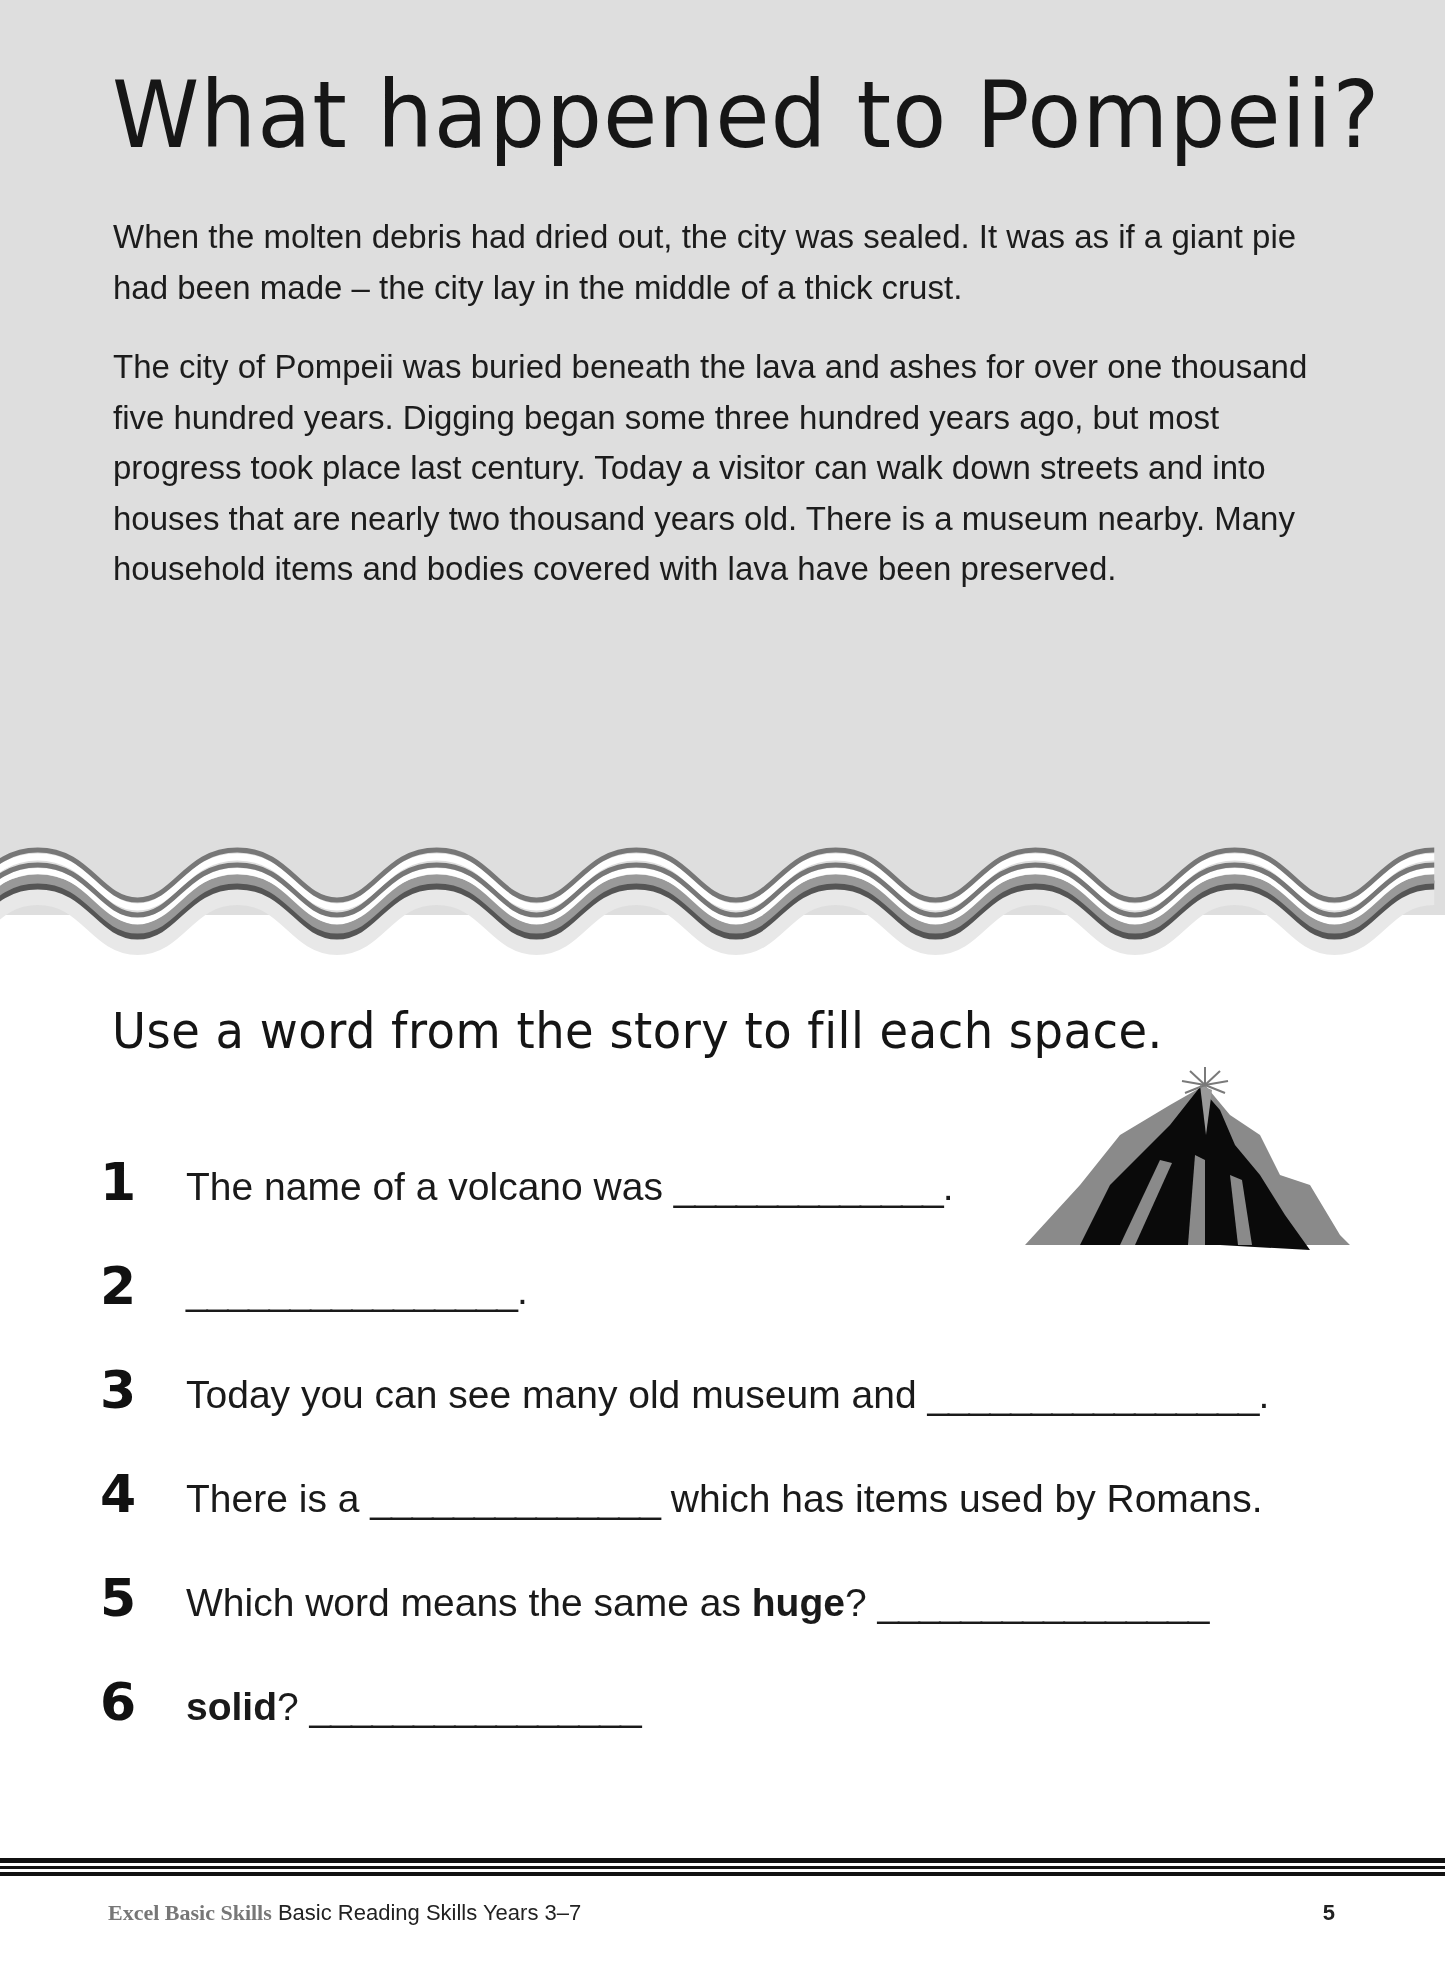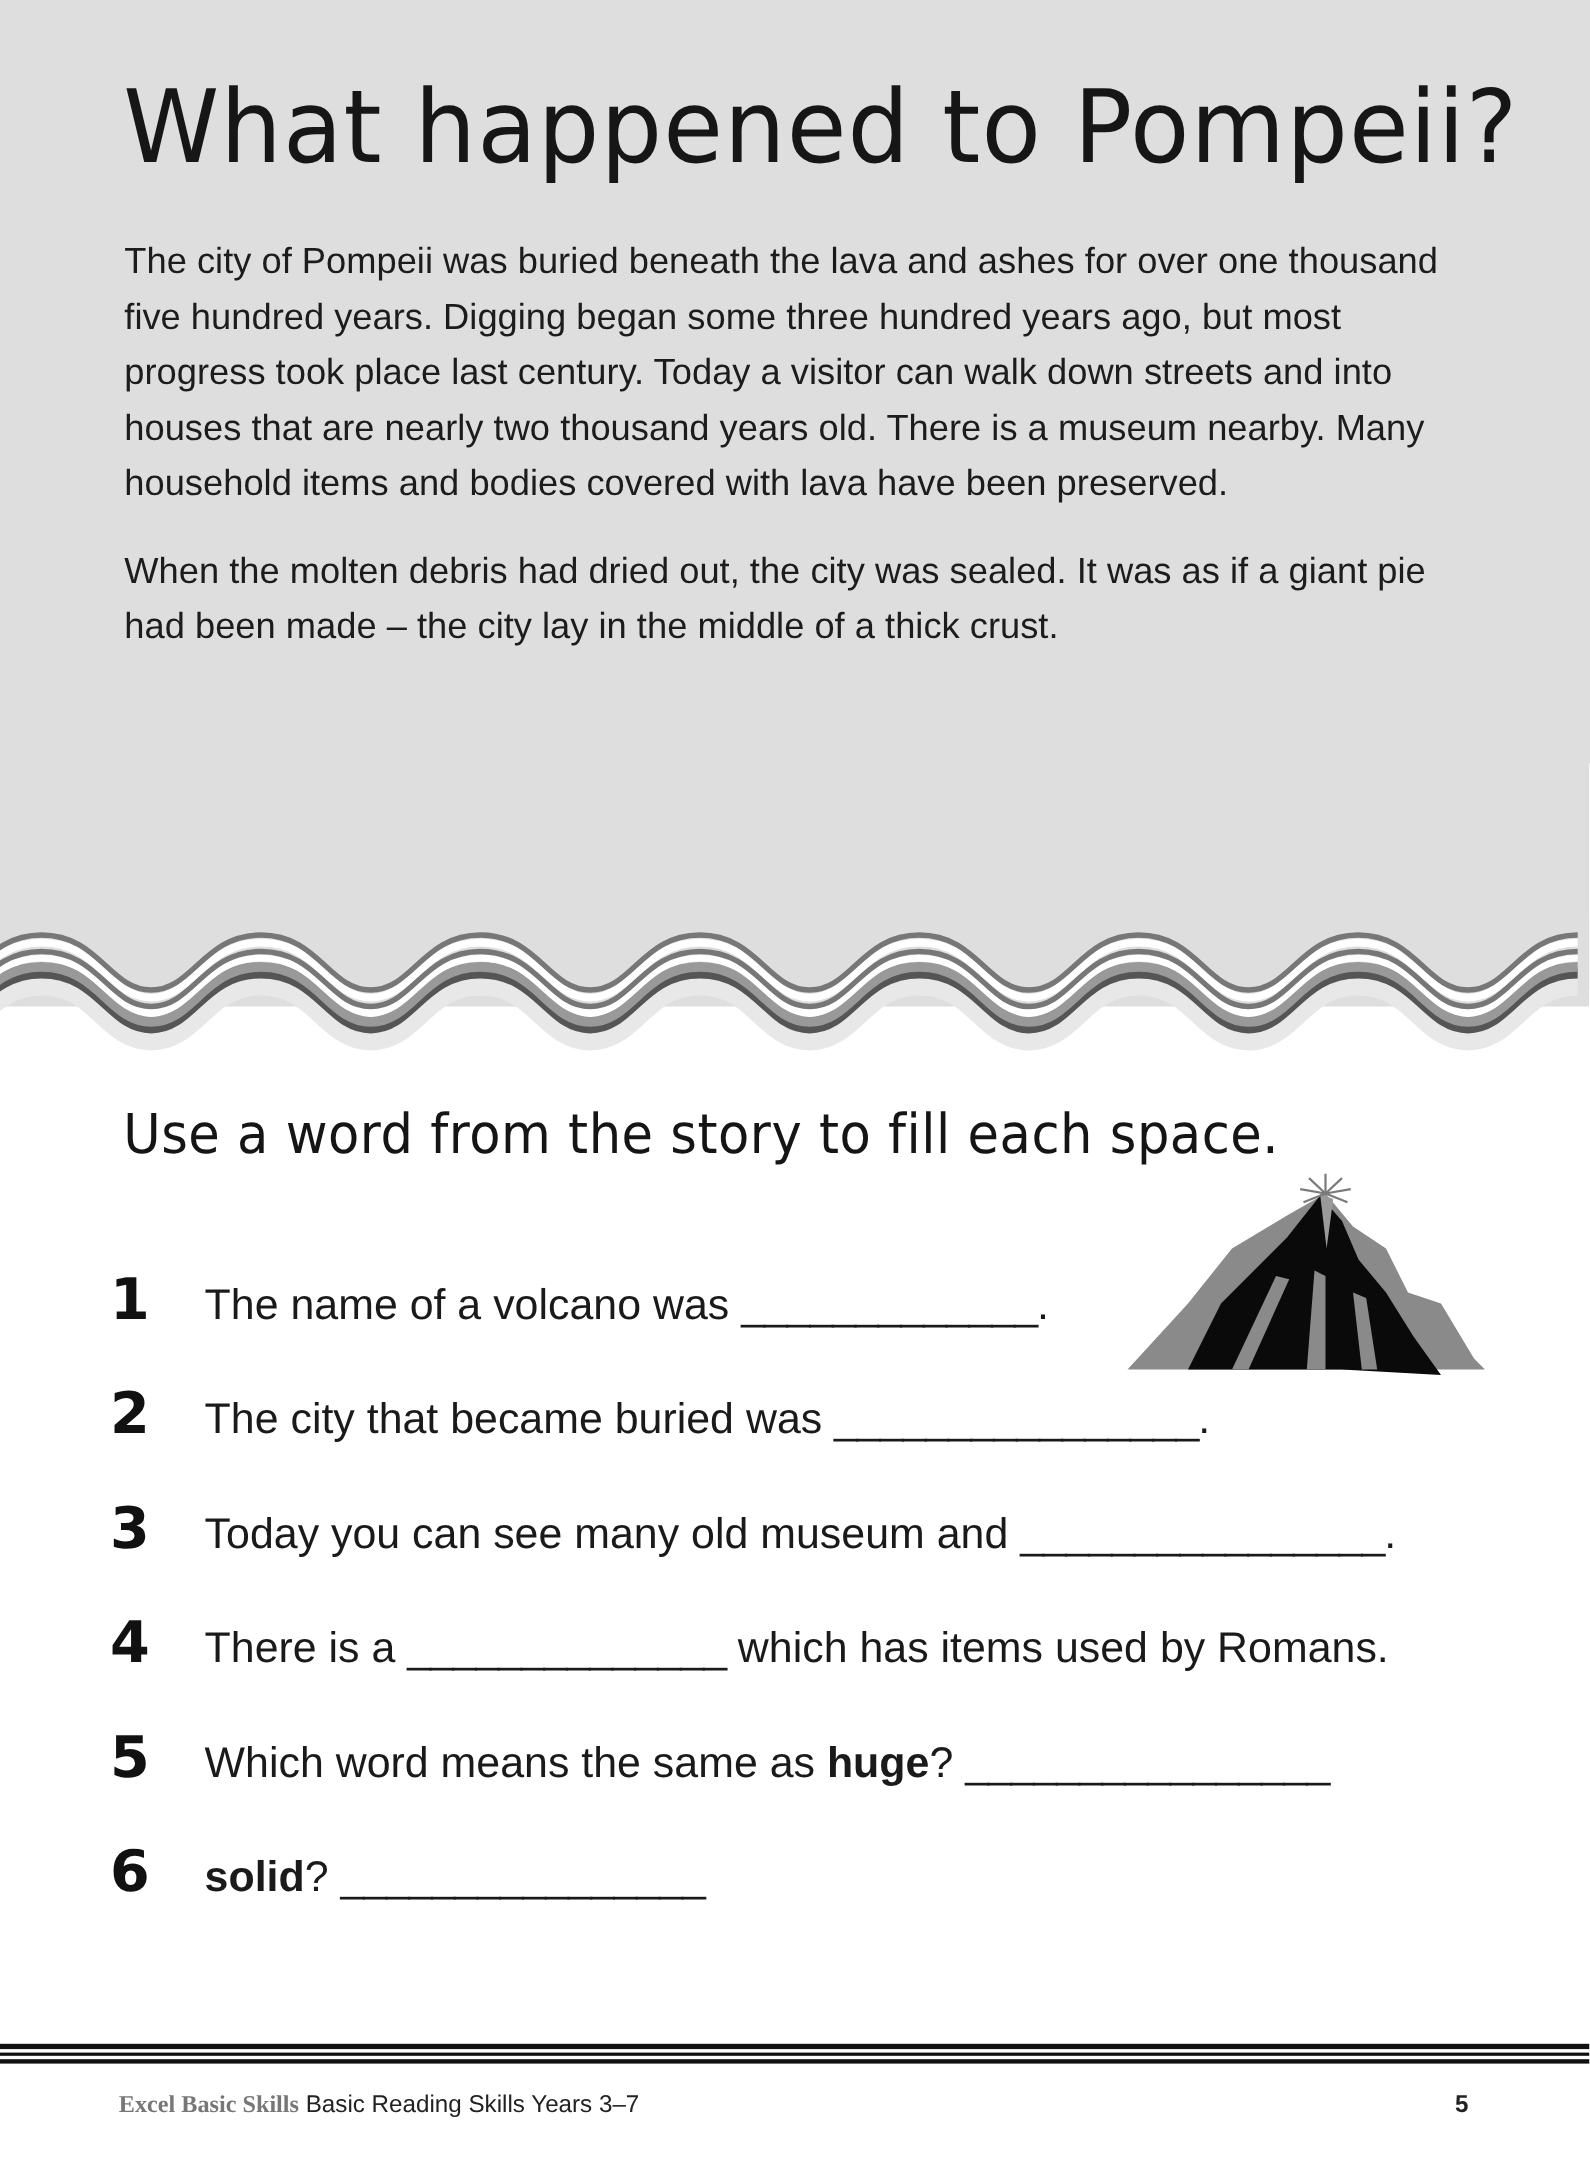--- a/index.html
+++ b/index.html
@@ -51,22 +51,22 @@
     .footer .brand { color: #777; font-weight: bold; font-family: Liberation Serif, serif; }
     .footer .book { color: #222; }
     .footer .page { font-weight: bold; color: #222; }
   </style>
 </head>
 <body>
 
 <div class="top-panel">
   <h1 class="title">What happened to Pompeii?</h1>
   <div class="story">
+    <p>When the molten debris had dried out, the city was sealed. It was as if a giant pie had been made – the city lay in the middle of a thick crust.</p>
     <p>The city of Pompeii was buried beneath the lava and ashes for over one thousand five hundred years. Digging began some three hundred years ago, but most progress took place last century. Today a visitor can walk down streets and into houses that are nearly two thousand years old. There is a museum nearby. Many household items and bodies covered with lava have been preserved.</p>
-    <p>When the molten debris had dried out, the city was sealed. It was as if a giant pie had been made – the city lay in the middle of a thick crust.</p>
   </div>
 </div>
 
 <svg class="wave" viewBox="0 0 1445 140" preserveAspectRatio="none">
   <defs>
     <path id="wv" d="M-60,60 C-20,60 -10,10 45,10 C100,10 110,60 150,60 C190,60 200,10 255,10 C310,10 320,60 360,60 C400,60 410,10 465,10 C520,10 530,60 570,60 C610,60 620,10 675,10 C730,10 740,60 780,60 C820,60 830,10 885,10 C940,10 950,60 990,60 C1030,60 1040,10 1095,10 C1150,10 1160,60 1200,60 C1240,60 1250,10 1305,10 C1360,10 1370,60 1410,60 C1450,60 1460,10 1515,10"></path>
   </defs>
   <rect x="0" y="0" width="1445" height="80" fill="#dedede"></rect>
   <g transform="translate(-5,0) scale(0.95,1)">
     <use href="#wv" transform="translate(0,45)" fill="none" stroke="#e8e8e8" stroke-width="30"></use>
@@ -101,21 +101,20 @@
 
 <div class="questions">
   <div class="q" style="top:1152px;">
     <span class="num">1</span>
     <span style="white-space:pre">The name of a volcano was </span>
     <span class="blank">_____________</span>
     <span>.</span>
   </div>
   <div class="q" style="top:1256px;">
     <span class="num">2</span>
-    <span style="white-space:pre">The city that became buried was </span>
     <span class="blank">________________</span>
     <span>.</span>
   </div>
   <div class="q" style="top:1360px;">
     <span class="num">3</span>
     <span style="white-space:pre">Today you can see many old museum and </span>
     <span class="blank">________________</span>
     <span>.</span>
   </div>
   <div class="q" style="top:1464px;">

